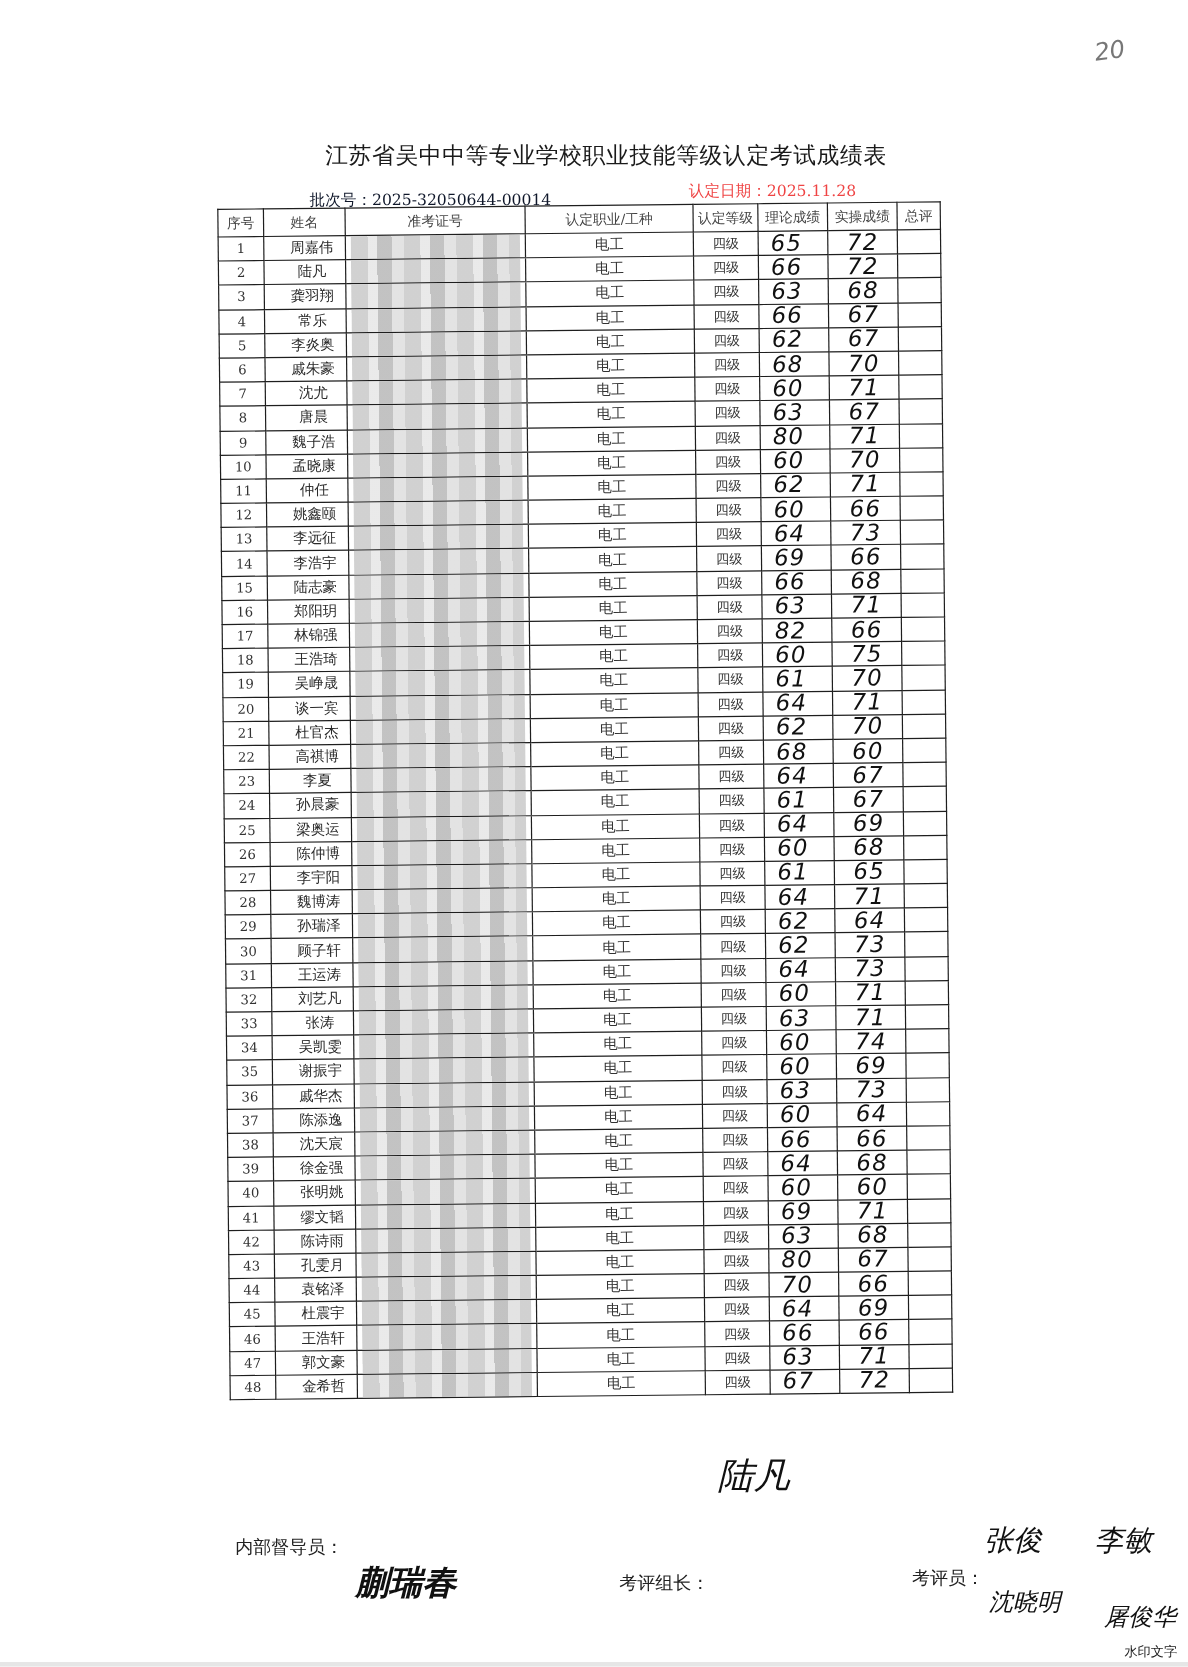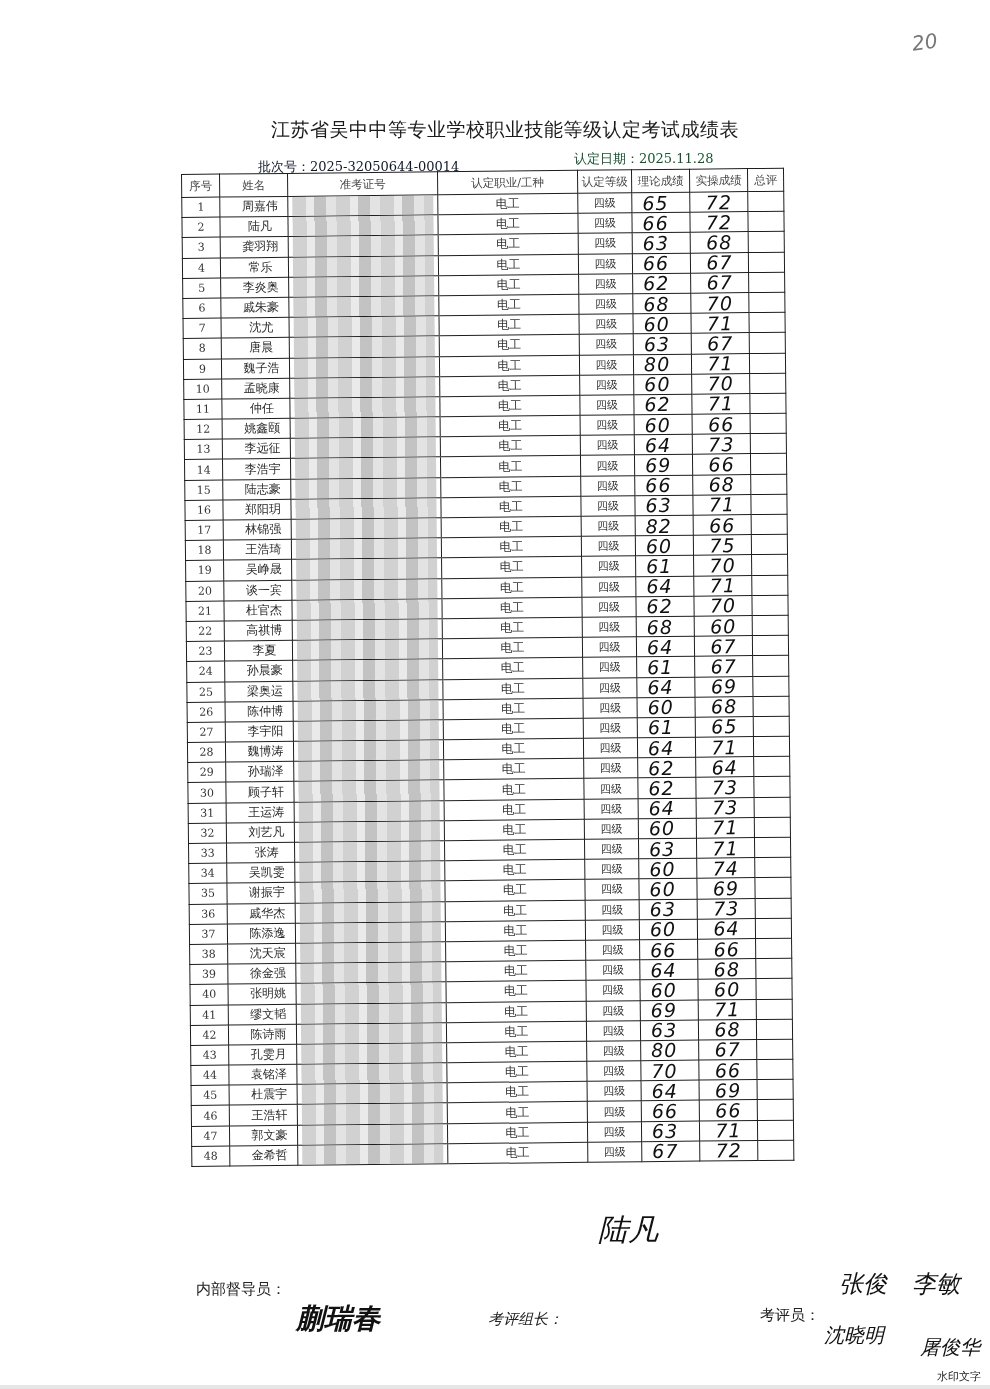--- a/index.html
+++ b/index.html
@@ -16,21 +16,21 @@
   }
   .title {
     position: absolute; left: 0; width: 990px; top: 117px;
     text-align: center; font-size: 19px; font-weight: normal; color: #1a1a1a;
     letter-spacing: 0.5px; padding-left: 20px; box-sizing: border-box;
   }
   .batch {
     position: absolute; left: 258px; top: 158px; font-size: 13px; color: #0f172a;
   }
   .date {
-    position: absolute; left: 574px; top: 150px; font-size: 13px; color: #14532d;
+    position: absolute; left: 574px; top: 150px; font-size: 13px; color: #ef4444;
   }
   .sheet {
     position: absolute; left: 181px; top: 174px; width: 602px;
     transform: rotate(-0.6deg); transform-origin: 0 0;
   }
   table {
     border-collapse: collapse; width: 602px; table-layout: fixed;
   }
   th, td {
     border: 1.2px solid #1e1e1e; height: 19.2px; padding: 0;
@@ -682,23 +682,23 @@
           <td class="score practical">72</td>
           <td class="total"></td>
         </tr>
       </tbody>
   </table>
 </div>
 
 <div class="footer-label" style="left:196px; top:1280px;">内部督导员：</div>
 <div class="sig" style="left:296px; top:1300px; font-size:28px; font-weight:bold;">蒯瑞春</div>
 
-<div class="footer-label" style="left:488px; top:1310px;font-style:italic;">考评组长：</div>
+<div class="footer-label" style="left:516px; top:1310px;">考评组长：</div>
 <div class="sig" style="left:598px; top:1210px; font-size:30px;">陆凡</div>
 
 <div class="footer-label" style="left:760px; top:1306px;">考评员：</div>
-<div class="sig" style="left:820px; top:1268px; font-size:24px;margin-left:19px;">张俊</div>
+<div class="sig" style="left:820px; top:1268px; font-size:24px;">张俊</div>
 <div class="sig" style="left:912px; top:1268px; font-size:24px;">李敏</div>
 <div class="sig" style="left:824px; top:1322px; font-size:20px;">沈晓明</div>
 <div class="sig" style="left:920px; top:1334px; font-size:20px;">屠俊华</div>
 
 <div class="watermark">水印文字</div>
 <div class="bottom-bar"></div>
 
 </body></html>

